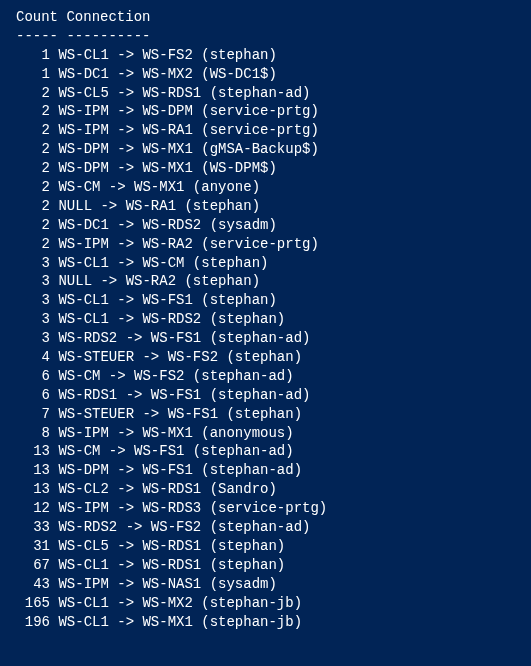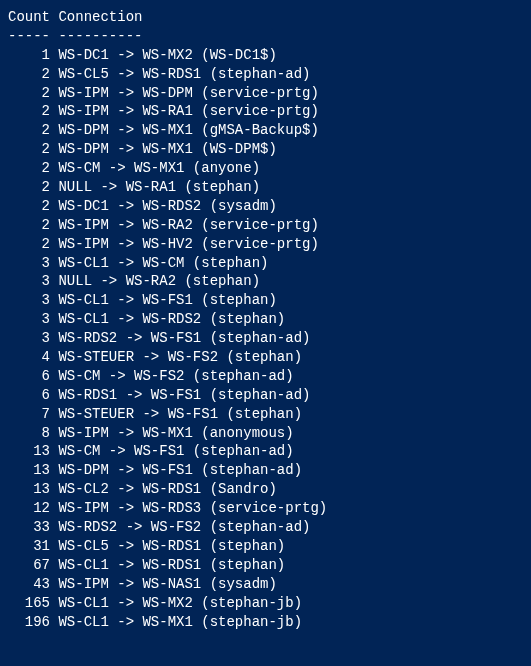--- a/index.html
+++ b/index.html
@@ -11,39 +11,40 @@
       font-size: 14px;
       line-height: 1.35;
       width: 531px;
       box-sizing: border-box;
     }
     .row {
       white-space: pre;
     }
     .header {
       white-space: pre;
+      margin-left: 8px;
     }
   </style>
 </head>
 <body>
 
 <div class="header"><span>Count</span> <span>Connection</span></div>
 <div class="header"><span>-----</span> <span>----------</span></div>
 <div id="rows">
+    <div class="row"><span>    1</span> <span>WS-CL1 -&gt; WS-FS2 (stephan)</span></div>
     <div class="row"><span>    1</span> <span>WS-DC1 -&gt; WS-MX2 (WS-DC1$)</span></div>
     <div class="row"><span>    2</span> <span>WS-CL5 -&gt; WS-RDS1 (stephan-ad)</span></div>
     <div class="row"><span>    2</span> <span>WS-IPM -&gt; WS-DPM (service-prtg)</span></div>
     <div class="row"><span>    2</span> <span>WS-IPM -&gt; WS-RA1 (service-prtg)</span></div>
     <div class="row"><span>    2</span> <span>WS-DPM -&gt; WS-MX1 (gMSA-Backup$)</span></div>
     <div class="row"><span>    2</span> <span>WS-DPM -&gt; WS-MX1 (WS-DPM$)</span></div>
     <div class="row"><span>    2</span> <span>WS-CM -&gt; WS-MX1 (anyone)</span></div>
     <div class="row"><span>    2</span> <span>NULL -&gt; WS-RA1 (stephan)</span></div>
     <div class="row"><span>    2</span> <span>WS-DC1 -&gt; WS-RDS2 (sysadm)</span></div>
     <div class="row"><span>    2</span> <span>WS-IPM -&gt; WS-RA2 (service-prtg)</span></div>
-    <div class="row"><span>    2</span> <span>WS-IPM -&gt; WS-HV2 (service-prtg)</span></div>
     <div class="row"><span>    3</span> <span>WS-CL1 -&gt; WS-CM (stephan)</span></div>
     <div class="row"><span>    3</span> <span>NULL -&gt; WS-RA2 (stephan)</span></div>
     <div class="row"><span>    3</span> <span>WS-CL1 -&gt; WS-FS1 (stephan)</span></div>
     <div class="row"><span>    3</span> <span>WS-CL1 -&gt; WS-RDS2 (stephan)</span></div>
     <div class="row"><span>    3</span> <span>WS-RDS2 -&gt; WS-FS1 (stephan-ad)</span></div>
     <div class="row"><span>    4</span> <span>WS-STEUER -&gt; WS-FS2 (stephan)</span></div>
     <div class="row"><span>    6</span> <span>WS-CM -&gt; WS-FS2 (stephan-ad)</span></div>
     <div class="row"><span>    6</span> <span>WS-RDS1 -&gt; WS-FS1 (stephan-ad)</span></div>
     <div class="row"><span>    7</span> <span>WS-STEUER -&gt; WS-FS1 (stephan)</span></div>
     <div class="row"><span>    8</span> <span>WS-IPM -&gt; WS-MX1 (anonymous)</span></div>

